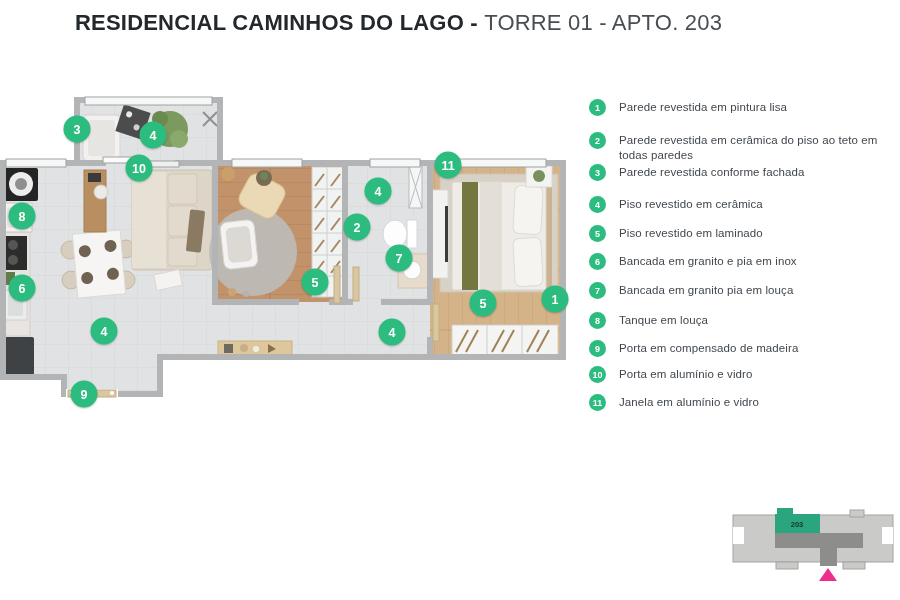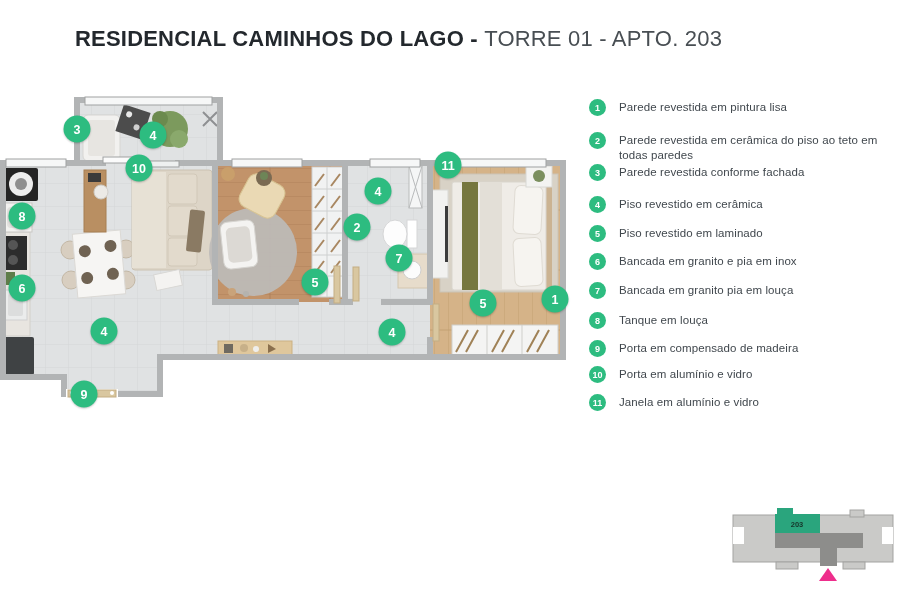--- a/index.html
+++ b/index.html
@@ -1,21 +1,21 @@
 <!DOCTYPE html>
 <html><head>
 <meta charset="utf-8">
 <style>
   html,body{margin:0;padding:0;}
   body{
     width:900px;height:600px;position:relative;overflow:hidden;
     background:#ffffff;font-family:"Liberation Sans","DejaVu Sans",sans-serif;
   }
   
-  .title{position:absolute;left:75px;top:26px;white-space:nowrap;letter-spacing:.2px;}
+  .title{position:absolute;left:75px;top:10px;white-space:nowrap;letter-spacing:.2px;}
   .title .b{font-size:22px;font-weight:700;color:#23282d;}
   .title .l{font-size:22px;font-weight:400;color:#484e53;}
   
   #plan-svg{position:absolute;left:0;top:0;}
   
   .pm{
     position:absolute;width:27px;height:27px;border-radius:50%;
     background:#2dbc80;color:#ffffff;font-size:12.5px;font-weight:700;
     display:flex;align-items:center;justify-content:center;
     transform:translate(-50%,-50%);

